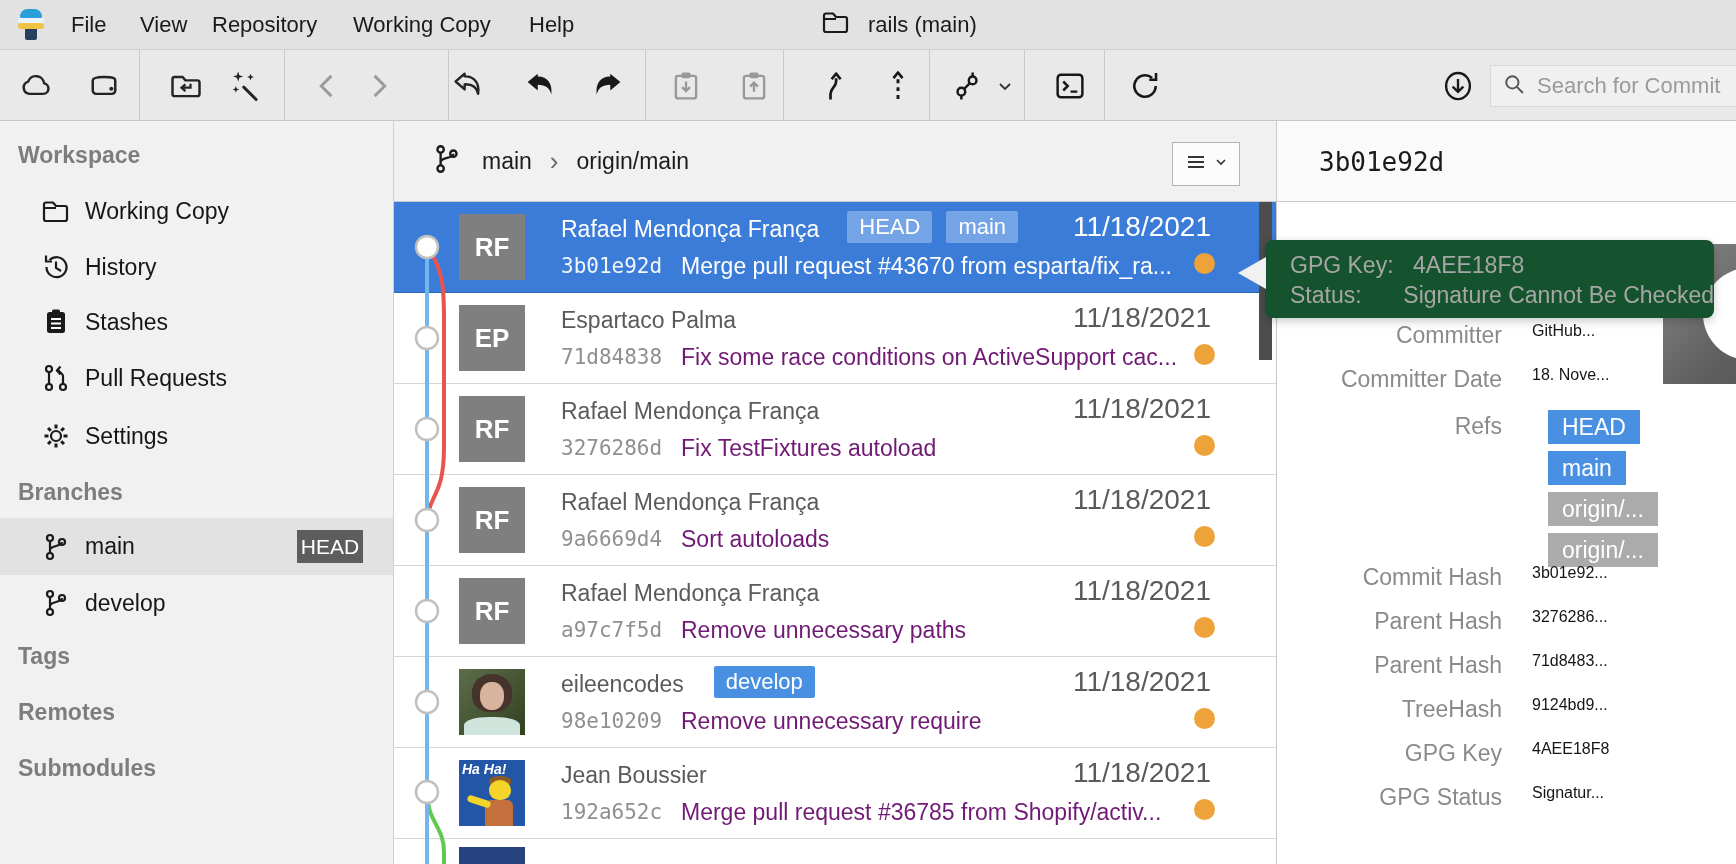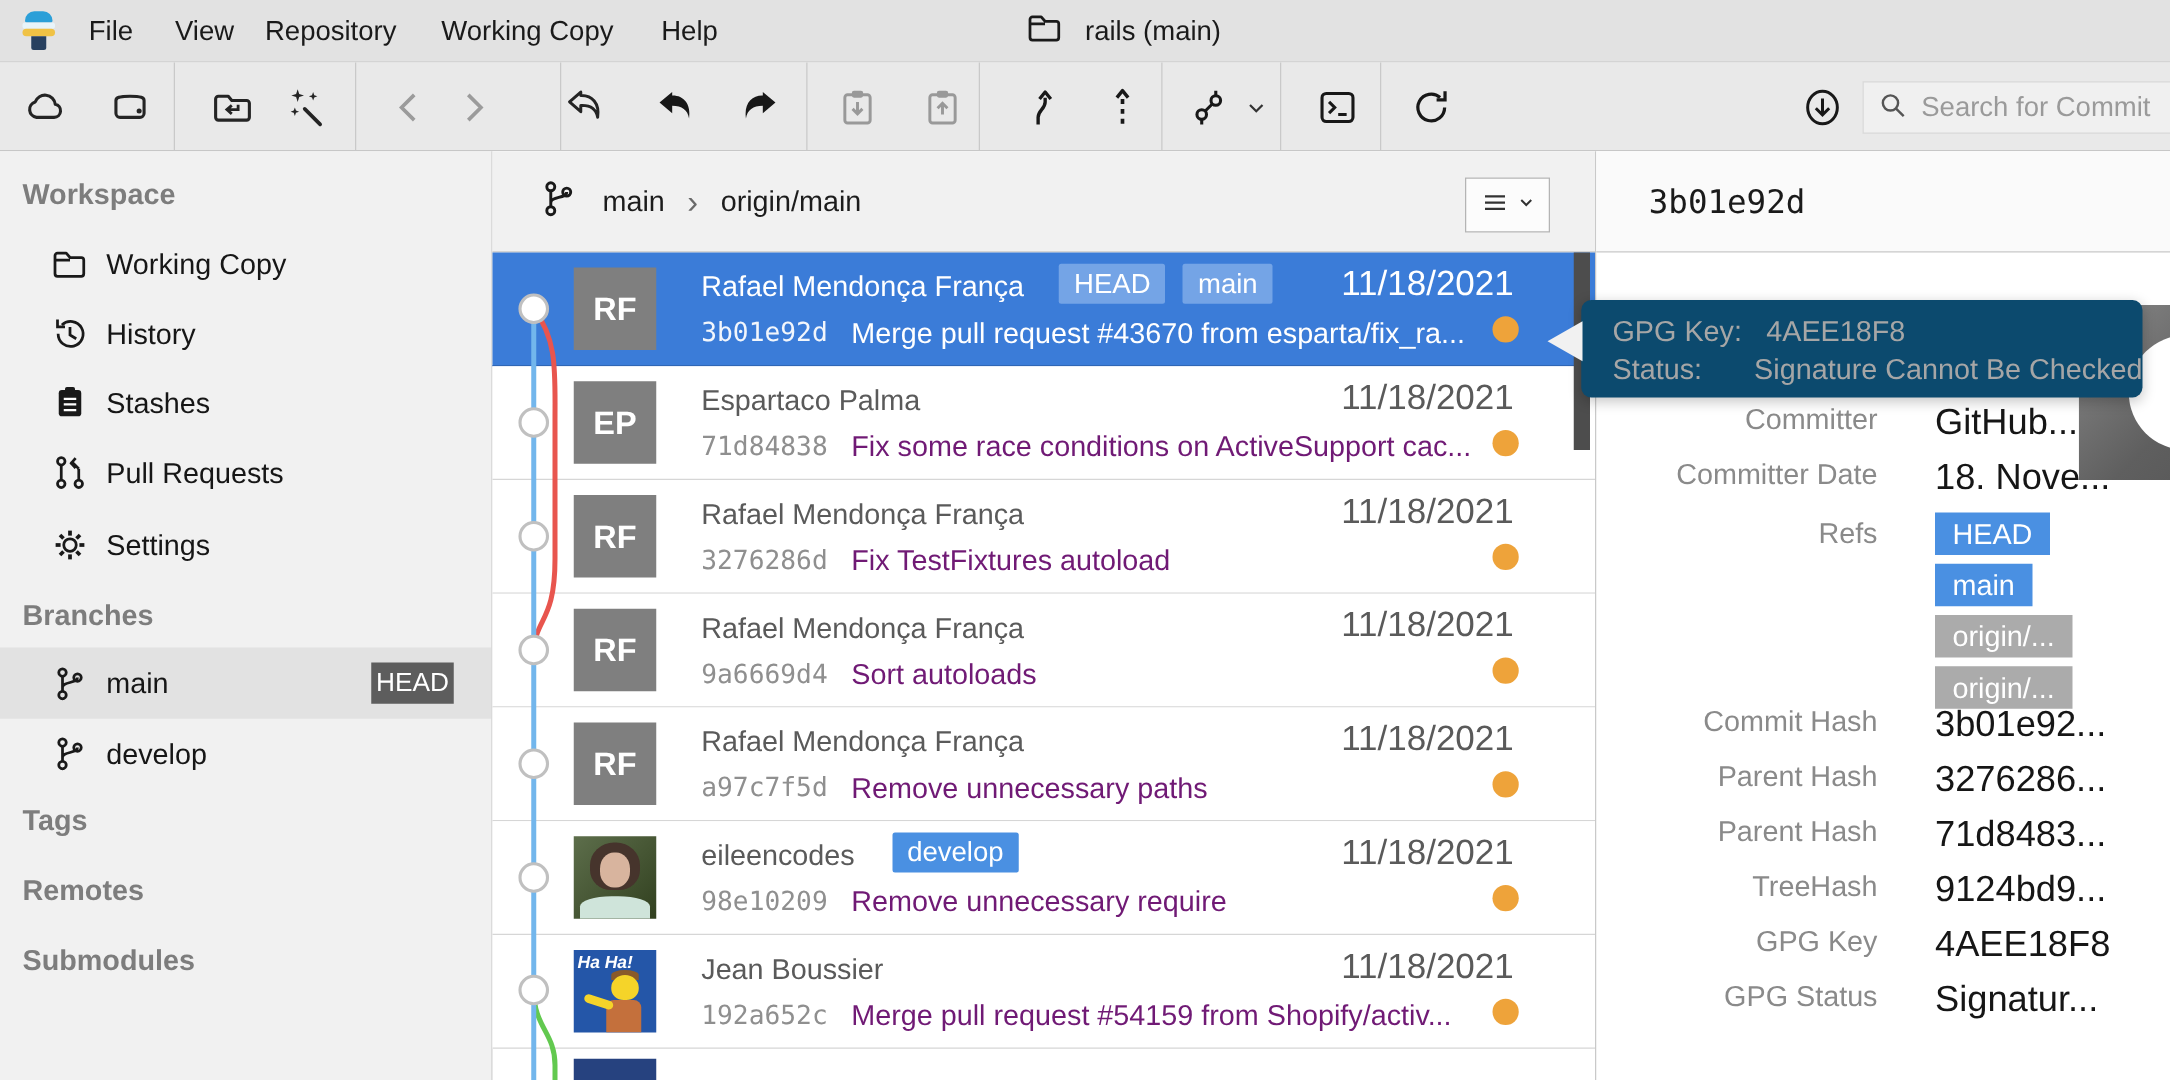--- a/index.html
+++ b/index.html
@@ -79,33 +79,33 @@
 
   
   #detail-panel { position:absolute; left:1276px; top:121px; width:460px; height:743px; background:#fff;
     border-left:1px solid #c9c9c9; }
   #detail-title-bar { position:absolute; left:0; top:0; width:460px; height:81px; background:#fafafa;
     border-bottom:1px solid #c9c9c9; }
   #detail-title { position:absolute; left:42px; top:0; height:81px; display:flex; align-items:center;
     font-family:"DejaVu Sans Mono", monospace; font-size:26px; color:#1a1a1a; }
   .dfield { position:absolute; left:0; width:460px; height:32px; }
   .dlabel { position:absolute; left:0; width:225px; text-align:right; font-size:23px; color:#8a8a8a; }
-  .dvalue { position:absolute; left:271px; font-size:29px; color:#161616; white-space:nowrap; }
+  .dvalue { position:absolute; left:255px; font-size:16px; color:#161616; white-space:nowrap; }
   .refbadge { position:absolute; left:271px; height:34px; padding:0 14px; color:#fff; font-size:23px;
     display:flex; align-items:center; }
   .refblue { background:#4a90e2; }
   .refgray { background:#ababab; }
   #gh-avatar-clip { position:absolute; left:386px; top:123px; width:74px; height:140px; overflow:hidden; }
   #gh-avatar { position:absolute; left:0; top:0; width:140px; height:140px;
     background:linear-gradient(135deg,#8a8a8a,#5f5f5f 60%,#555); }
   #gh-avatar .octo { position:absolute; left:40px; top:24px; width:92px; height:92px; border-radius:50%;
     background:#fff; }
 
   
-  #gpg-tooltip { position:absolute; left:1265px; top:240px; width:449px; height:78px; background:#0c4a6e;
+  #gpg-tooltip { position:absolute; left:1265px; top:240px; width:449px; height:78px; background:#14532d;
     border-radius:8px; box-shadow:0 3px 10px rgba(0,0,0,.22); z-index:50; padding:10px 0 0 25px; }
   #gpg-tooltip .ttrow { display:flex; height:30px; align-items:center; }
   .tt-label { width:110px; font-size:23px; color:#a6a6a6; }
   .tt-value { margin-left:13px; font-size:23px; color:#a6a6a6; white-space:nowrap; }
   #tt-arrow { position:absolute; left:1238px; top:257px; width:0; height:0; z-index:51;
     border-top:16px solid transparent; border-bottom:16px solid transparent; border-right:28px solid #f1f1f1; }
 
   
   .ec-av { background:linear-gradient(135deg,#5d6e4b,#31401f); position:relative; }
   .ec-av .hair { position:absolute; left:13px; top:5px; width:40px; height:38px; background:#46342c;
@@ -495,21 +495,21 @@
           <div class="arm"></div>
           <div class="hairN"></div>
           <div class="head"></div>
       </div>
       <div class="line1">
         <span class="cname">Jean Boussier</span>
         <span class="cdate">11/18/2021</span>
       </div>
       <div class="line2">
         <span class="chash">192a652c</span>
-        <span class="cmsg">Merge pull request #54159 from Shopify/activ...</span>
+        <span class="cmsg">Merge pull request #36785 from Shopify/activ...</span>
       </div>
       <div class="dot"></div>
     </div>
 
     <div id="row8-avatar"></div>
 
     <svg id="graph-svg" viewBox="0 0 70 662">
       <path d="M33 45 C52 70 50 95 50 135 L50 245 C50 295 35 292 33 318" fill="none" stroke="#e8554e" stroke-width="4"></path>
       <path d="M33 590 C33 620 50 624 50 650 L50 662" fill="none" stroke="#62c94f" stroke-width="4"></path>
       <path d="M33 45 L33 662" fill="none" stroke="#72b6ec" stroke-width="4"></path>

